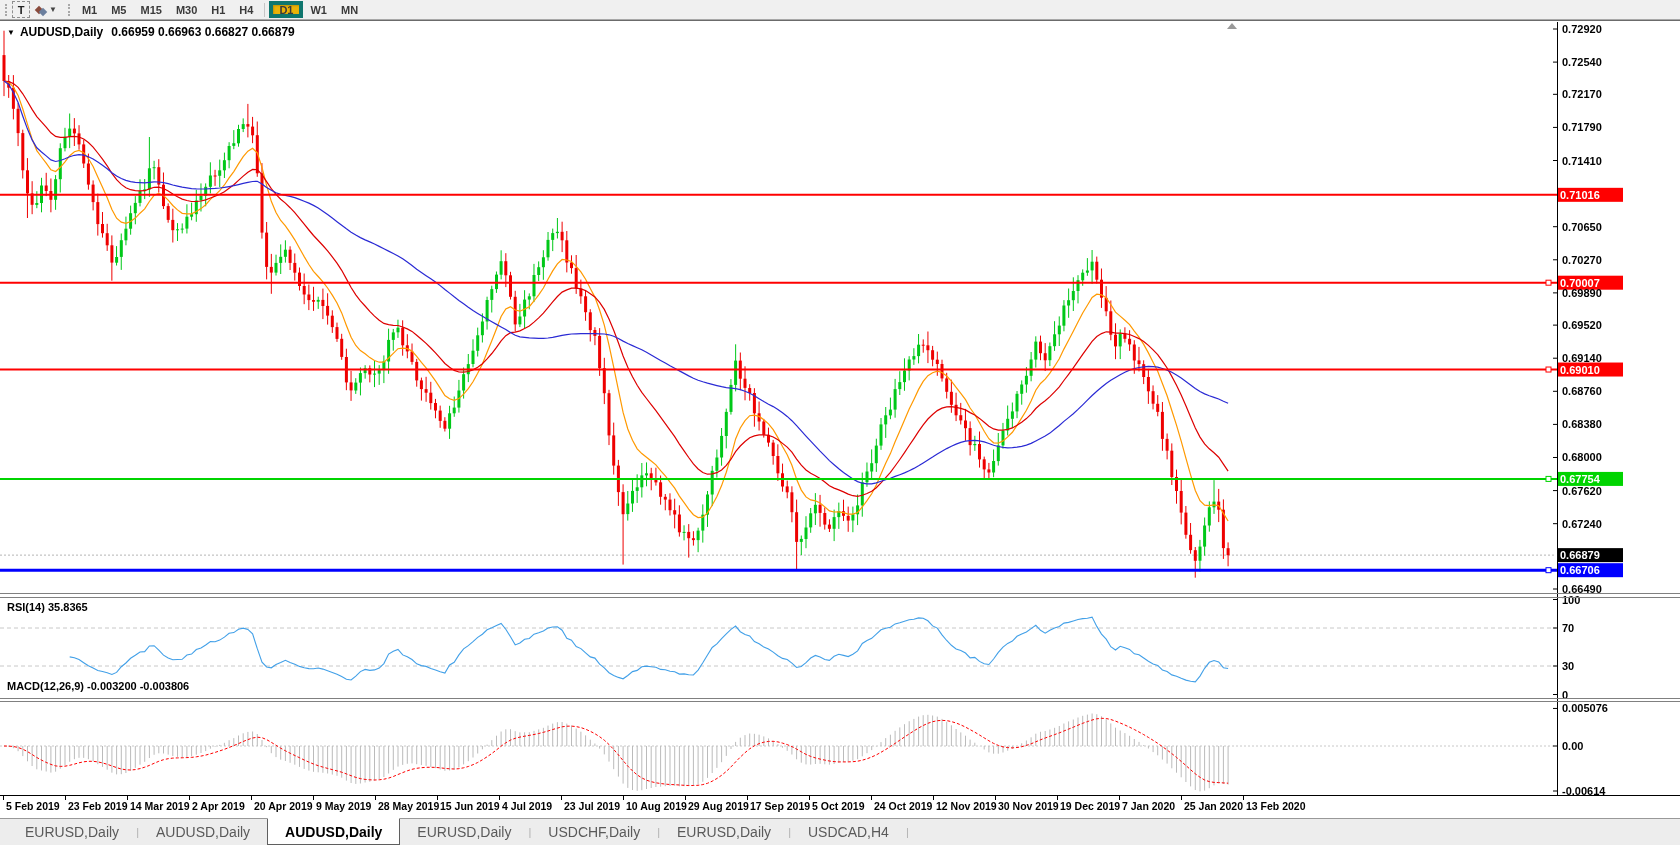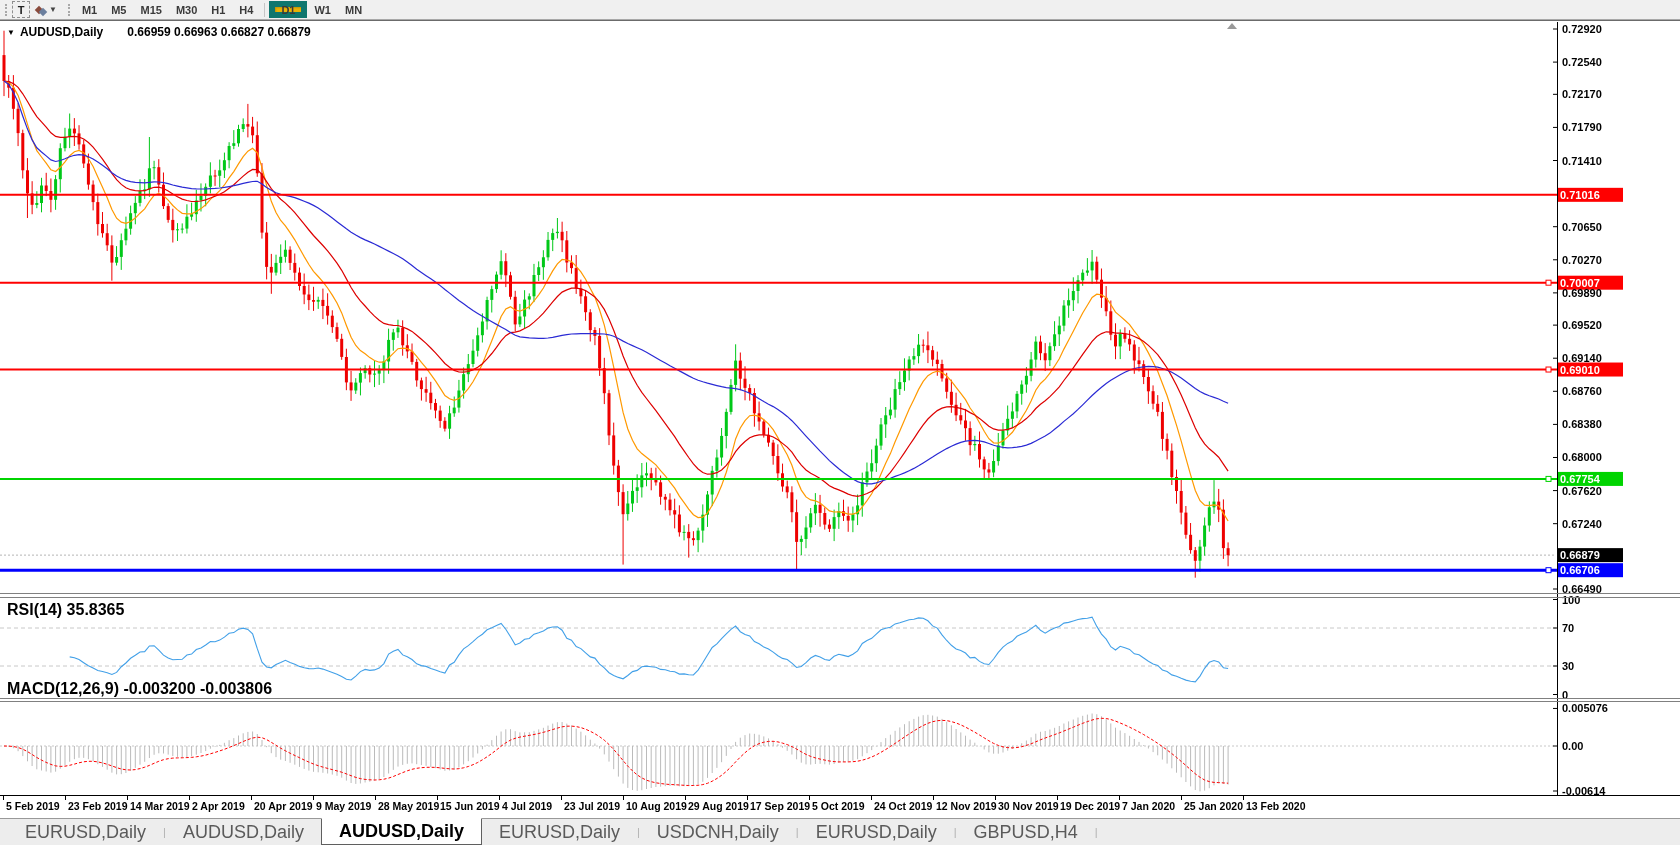--- a/index.html
+++ b/index.html
@@ -13,35 +13,35 @@
         padding:0 6px;display:flex;align-items:center;justify-content:center;cursor:default;}
   .ttool{width:18px;padding:0;border:1px dashed #8f8f8f;color:#222;}
   .stool{display:flex;align-items:center;padding:0 5px;}
   .dia{width:6px;height:6px;display:inline-block;transform:rotate(45deg);}
   .d1{background:#8a4b3c;}
   .d2{background:#6b7f9e;margin-left:-2px;margin-top:5px;}
   .caret{font-size:8px;color:#444;margin-left:3px;transform:none;}
   .tsep{width:1px;height:14px;background:#c6c6c6;margin:0 4px;}
   #tf{display:flex;align-items:center;}
   .tfb{min-width:24px;}
-  .tfb.active{background:#eab308;border:6px solid #0f766e;box-shadow:inset 1px 1px 2px rgba(0,0,0,0.18);}
+  .tfb.active{background:#eab308;border:4px solid #0f766e;box-shadow:inset 1px 1px 2px rgba(0,0,0,0.18);}
   .chart-title{position:absolute;top:25px;left:7px;z-index:4;display:flex;align-items:center;
                font-size:12px;font-weight:bold;color:#000;}
   .tri{font-size:8px;margin-right:5px;}
-  .ohlc{margin-left:24px;}
-  .pane-label{position:absolute;left:7px;z-index:4;font-size:16px;font-weight:bold;color:#000;}
+  .ohlc{margin-left:8px;}
+  .pane-label{position:absolute;left:7px;z-index:4;font-size:11px;font-weight:bold;color:#000;}
   #rsi-label{top:601px;}
   #macd-label{top:680px;}
   #plot{position:absolute;top:0;left:0;z-index:1;}
   #plot text{font-family:"Liberation Sans",sans-serif;font-size:11px;font-weight:bold;}
   #plot text.axd{font-size:10.5px;}
   .tabbar{position:absolute;top:818px;left:0;width:1680px;height:27px;background:#ededed;
           border-top:1px solid #999;box-sizing:border-box;display:flex;align-items:stretch;
           padding-left:8px;z-index:6;}
-  .tab{padding:0 17px;display:flex;align-items:center;font-size:18px;color:#5a5a5a;cursor:default;white-space:nowrap;}
+  .tab{padding:0 17px;display:flex;align-items:center;font-size:14px;color:#5a5a5a;cursor:default;white-space:nowrap;}
   .tab.active{background:#fff;border:1px solid #5f5f5f;border-top:1px solid #fff;margin-top:-1px;
               color:#000;font-weight:bold;}
   .tabsep{display:flex;align-items:center;color:#b0b0b0;font-size:11px;}
   .tab-arrow{position:absolute;top:8px;font-size:9px;color:#8a8a8a;cursor:default;}
   .arr-left{right:72px;}
   .arr-right{right:48px;}
 </style>
 </head>
 <body>
 
@@ -1020,21 +1020,21 @@
     <path d="M1232 23 L1227 29 L1237 29 Z" fill="#999"></path>
   </svg>
 
 <div class="tabbar" id="tabbar">
     <div class="tab">EURUSD,Daily</div>
     <span class="tabsep">|</span>
     <div class="tab">AUDUSD,Daily</div>
     <div class="tab active">AUDUSD,Daily</div>
     <div class="tab">EURUSD,Daily</div>
     <span class="tabsep">|</span>
-    <div class="tab">USDCNH,Daily</div>
+    <div class="tab">USDCHF,Daily</div>
     <span class="tabsep">|</span>
     <div class="tab">EURUSD,Daily</div>
     <span class="tabsep">|</span>
-    <div class="tab">GBPUSD,H4</div>
+    <div class="tab">USDCAD,H4</div>
     <span class="tabsep">|</span>
   </div>
 <span class="tab-arrow arr-left">◄</span>
 <span class="tab-arrow arr-right">►</span>
 
 </body></html>

